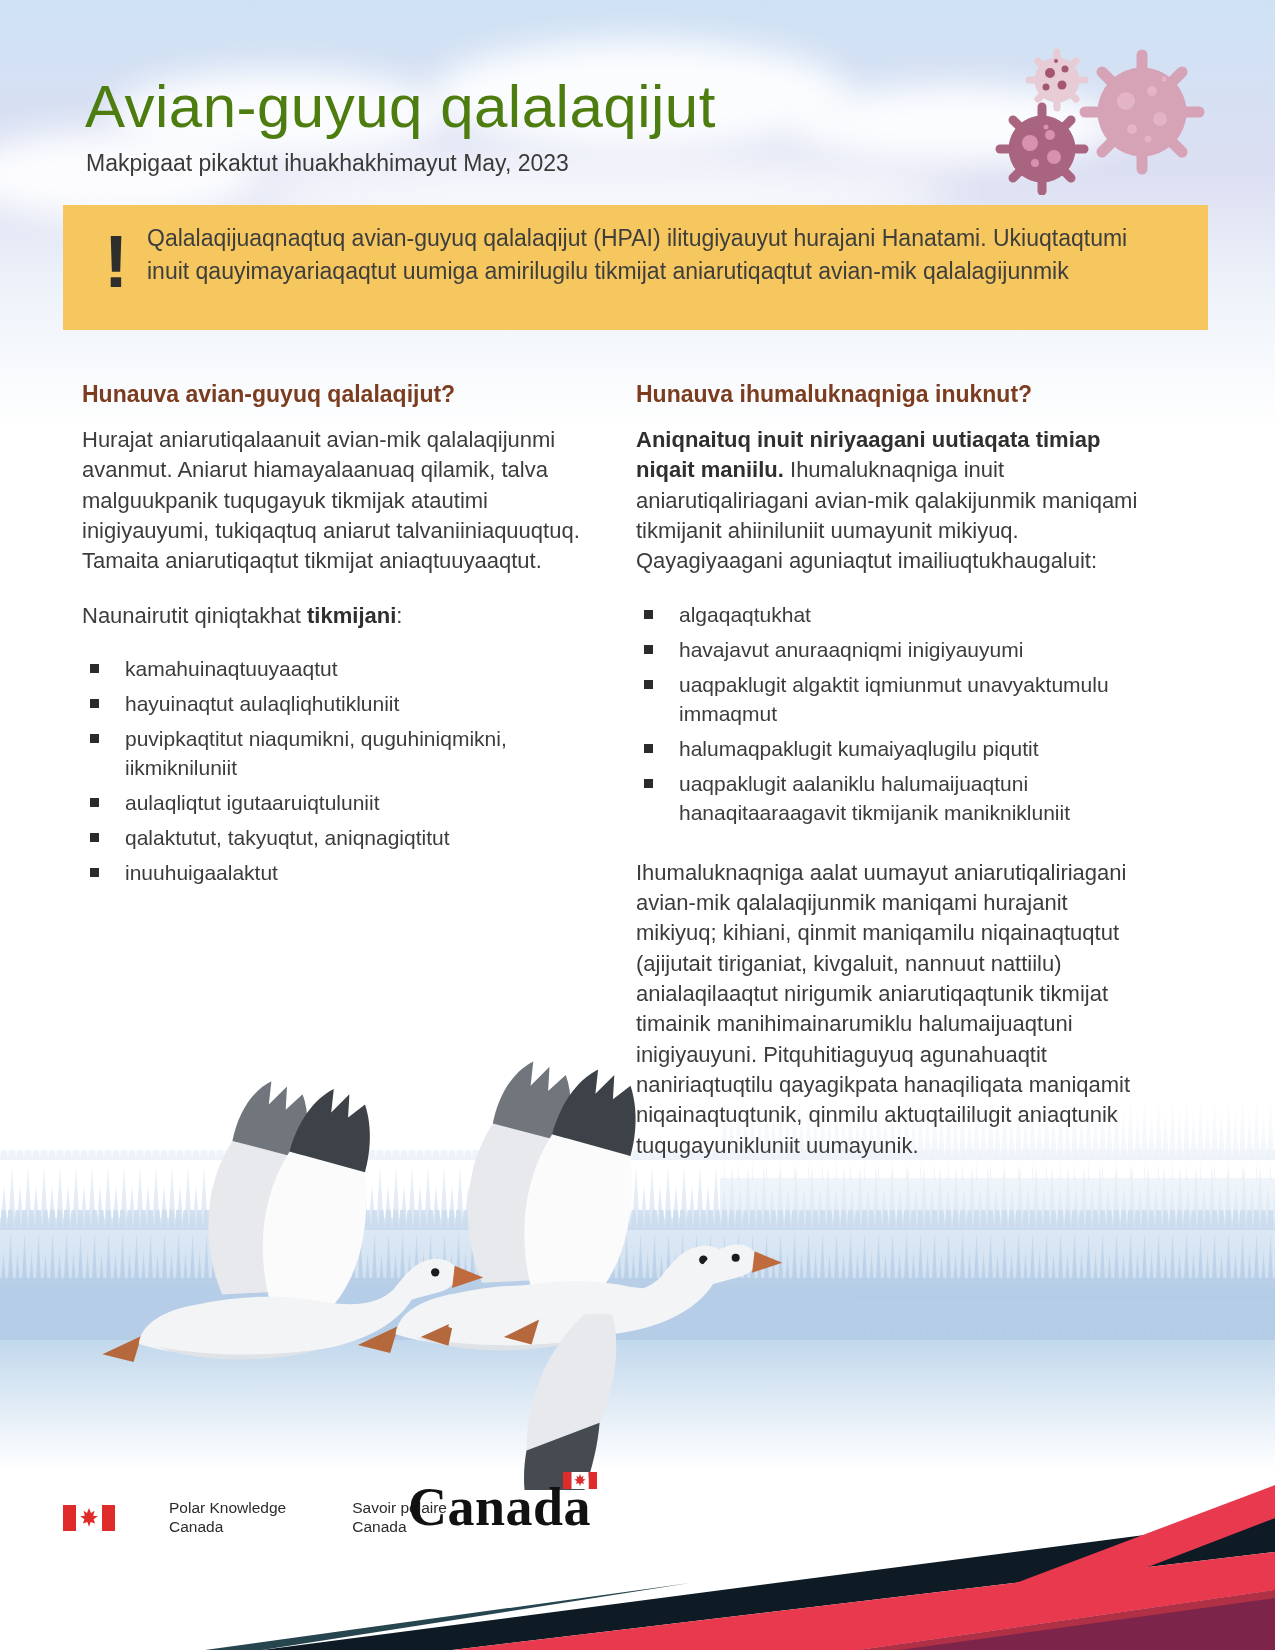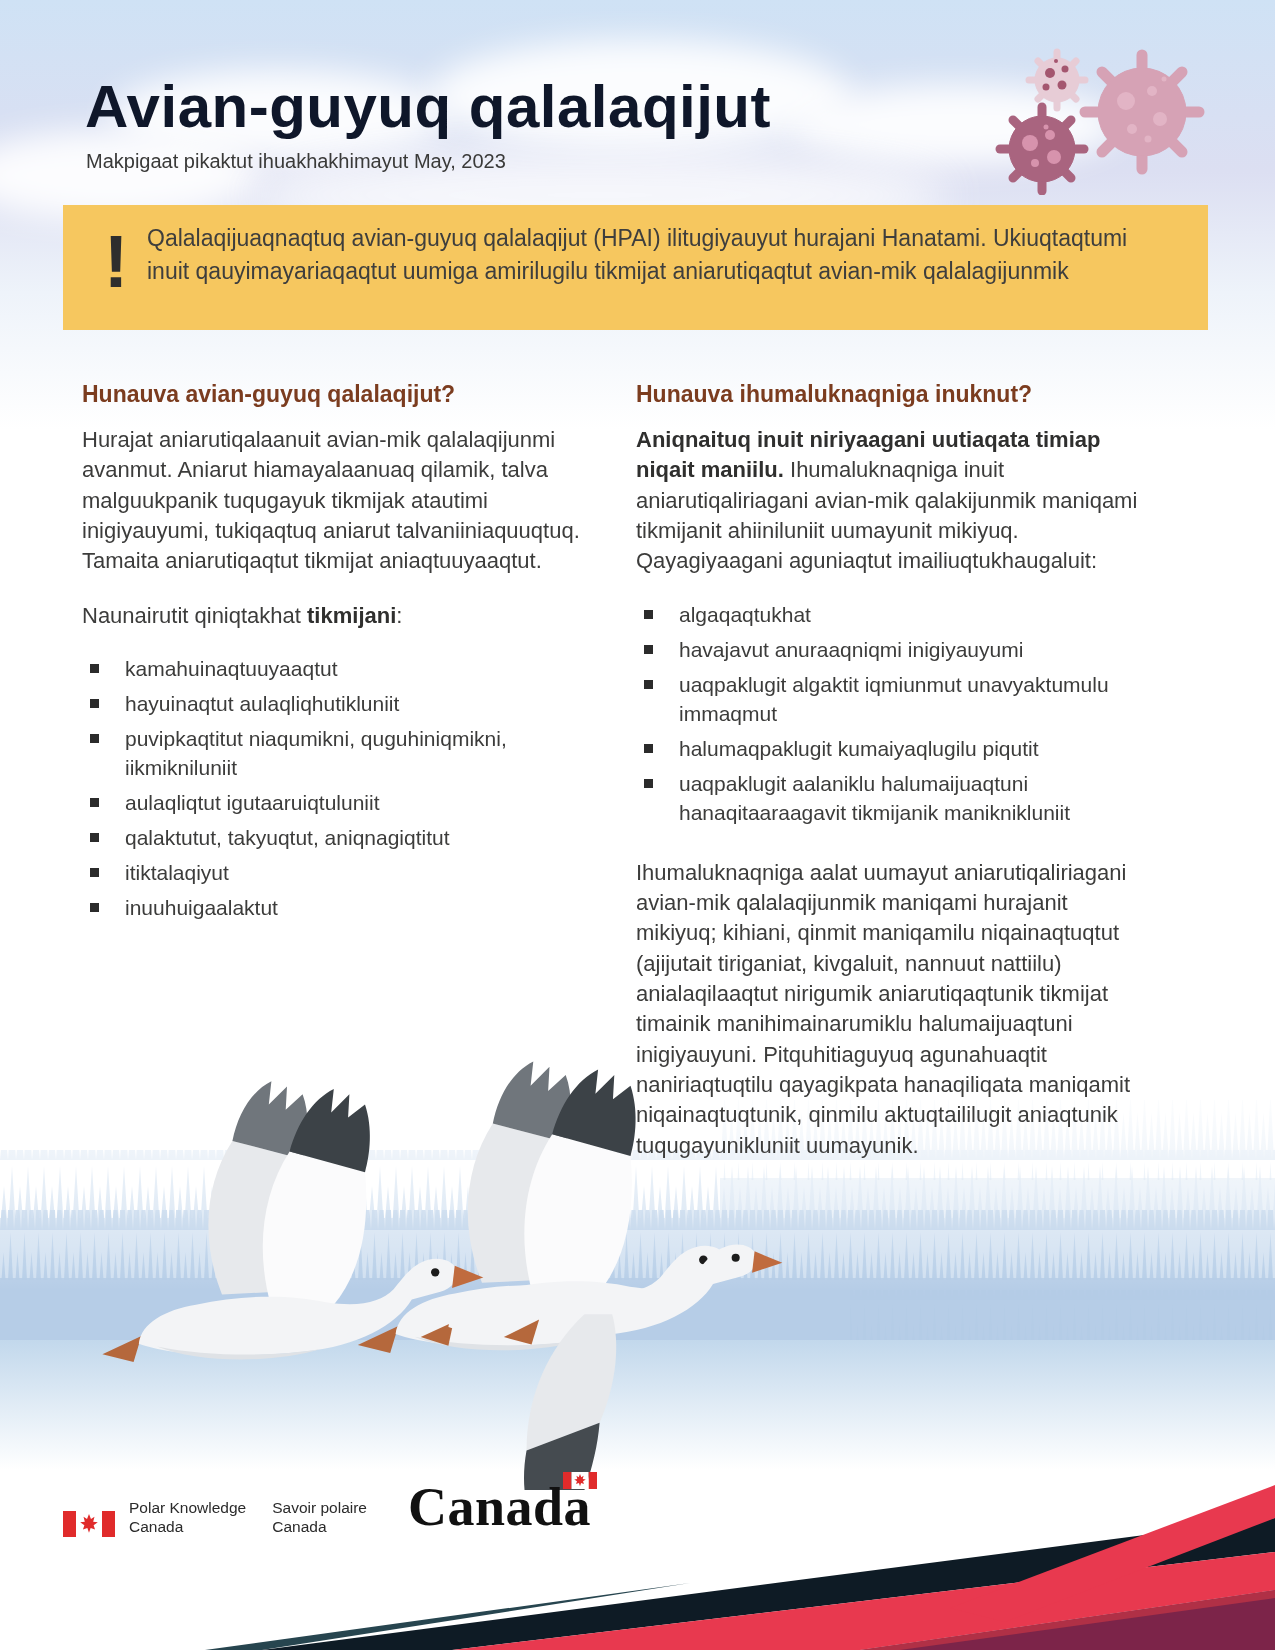--- a/index.html
+++ b/index.html
@@ -11,23 +11,23 @@
   
   .sky { position:absolute; left:0; top:0; width:1275px; height:430px;
     background:linear-gradient(180deg,#cfe2f5 0%,#dcdff2 40%,#eef3fa 68%,#ffffff 100%); }
   .cloud { position:absolute; background:rgba(255,255,255,.9); border-radius:50%; filter:blur(16px); }
   .c1 { left:110px; top:70px; width:340px; height:90px; }
   .c2 { left:430px; top:40px; width:420px; height:110px; }
   .c3 { left:790px; top:85px; width:330px; height:80px; }
   .c4 { left:-40px; top:130px; width:300px; height:90px; }
   .c5 { left:250px; top:150px; width:700px; height:90px; filter:blur(22px); opacity:.8; }
   
-  .title { position:absolute; left:85px; top:72px; font-size:60px; font-weight:700;
-    letter-spacing:.5px; color:#0f172a; }
-  .subtitle { position:absolute; left:86px; top:150px; font-size:20px; color:#3a3a39; }
+  .title { position:absolute; left:85px; top:72px; font-size:60px; font-weight:400;
+    letter-spacing:.5px; color:#4d7c0f; }
+  .subtitle { position:absolute; left:86px; top:150px; font-size:23px; color:#3a3a39; }
   .virus-svg { position:absolute; left:980px; top:35px; }
   
   .alert { position:absolute; left:63px; top:205px; width:1145px; height:125px;
     background:#f6c75f; display:flex; align-items:flex-start; }
   .alert-bang { font-size:74px; font-weight:800; color:#2e2e2d; line-height:1;
     margin:20px 0 0 22px; width:62px; text-align:center; }
   .alert-text { font-size:23px; line-height:1.42; color:#3e3e3d; margin-top:17px; width:1010px; }
   
   .col { position:absolute; top:380px; }
   .col-left  { left:82px;  width:505px; }
@@ -36,21 +36,21 @@
   .body-p { font-size:22px; line-height:1.38; margin-bottom:24px; }
   .lead-bold { font-weight:700; color:#2f2f2e; }
   .blist { list-style:none; margin:4px 0 30px 6px; }
   .blist li { display:flex; font-size:21px; line-height:1.38; margin-bottom:6px; }
   .sq { flex:0 0 auto; width:9px; height:9px; background:#2b2b2b; margin:9px 26px 0 2px; }
   
   .scene { position:absolute; left:0; top:1090px; width:1275px; height:380px; }
   .geese { position:absolute; left:20px; top:1020px; width:840px; height:470px; }
   
   .footer { position:absolute; left:0; top:1470px; width:1275px; height:180px; }
-  .pkc { position:absolute; left:63px; top:28px; display:flex; align-items:flex-end; }
+  .pkc { position:absolute; left:63px; top:28px; display:flex; align-items:center;gap:40px; }
   .pkc-flag { margin-right:14px; margin-top:2px; }
   .pkc-text { font-size:15.5px; line-height:1.25; color:#2b2b2b; margin-right:26px; }
   .wordmark { position:absolute; left:408px; top:6px; font-family:"Liberation Serif", serif;
     font-weight:600; font-size:54px; color:#111111; letter-spacing:.5px; }
   .wm-flag { position:absolute; right:-6px; top:-4px; }
   .bands { position:absolute; left:0; bottom:0; width:1275px; height:250px; }
 </style>
 </head>
 <body>
 
@@ -173,24 +173,20 @@
       <li>
         <span class="sq"></span>
         <span>aulaqliqtut igutaaruiqtuluniit</span>
       </li>
       <li>
         <span class="sq"></span>
         <span>qalaktutut, takyuqtut, aniqnagiqtitut</span>
       </li>
       <li>
         <span class="sq"></span>
-        <span>itiktalaqiyut</span>
-      </li>
-      <li>
-        <span class="sq"></span>
         <span>inuuhuigaalaktut</span>
       </li>
     </ul>
 </div>
 
 <div class="col col-right">
   <h2>Hunauva ihumaluknaqniga inuknut?</h2>
   <p class="body-p"><span class="lead-bold">Aniqnaituq inuit niriyaagani uutiaqata timiap niqait maniilu.</span><span> Ihumaluknaqniga inuit aniarutiqaliriagani avian-mik qalakijunmik maniqami tikmijanit ahiiniluniit uumayunit mikiyuq. Qayagiyaagani aguniaqtut imailiuqtukhaugaluit:</span></p>
   <ul class="blist">
 

